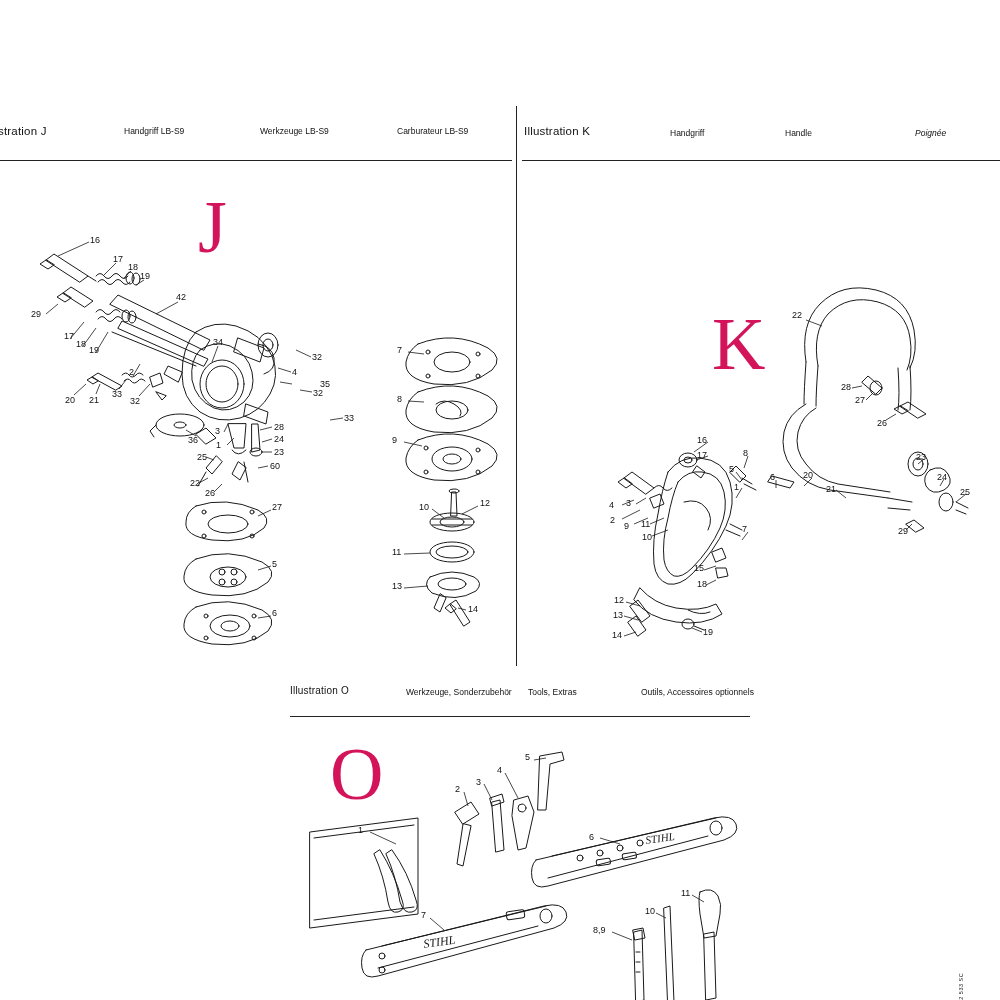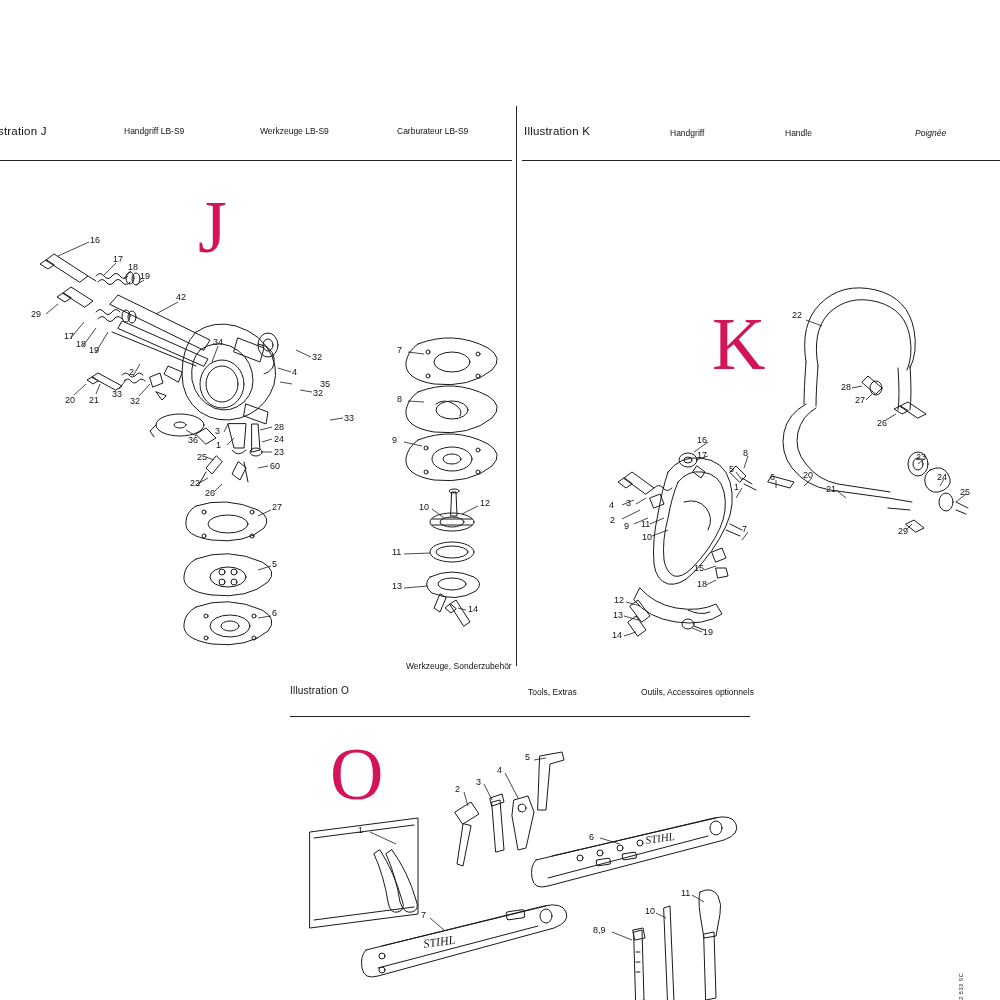--- a/index.html
+++ b/index.html
@@ -97,21 +97,21 @@
   <div class="hdr-label" style="left:260px; top:94px;">Werkzeuge LB-S9</div>
   <div class="hdr-label" style="left:397px; top:94px;">Carburateur LB-S9</div>
 
   <div class="hdr-title" style="left:524px; top:93px;">Illustration  K</div>
   <div class="hdr-label" style="left:650px; top:96px;padding-left:20px;">Handgriff</div>
   <div class="hdr-label" style="left:785px; top:96px;">Handle</div>
   <div class="hdr-label" style="left:915px; top:96px;font-style:italic;">Poignée</div>
 
   <div class="rule" style="left:290px; top:684px; width:460px;"></div>
   <div class="hdr-title" style="left:290px; top:653px; font-size:10px;">Illustration  O</div>
-  <div class="hdr-label" style="left:406px; top:629px;text-align:center;">Werkzeuge, Sonderzubehör</div>
+  <div class="hdr-label" style="left:406px; top:655px;text-align:center;">Werkzeuge, Sonderzubehör</div>
   <div class="hdr-label" style="left:528px; top:655px;">Tools, Extras</div>
   <div class="hdr-label" style="left:641px; top:655px; width:90px; text-align:center;">Outils, Accessoires optionnels</div>
 
   <div class="big-letter letter-j" style="left:198px; top:158px;">J</div>
   <div class="big-letter letter-k" style="left:712px; top:275px;">K</div>
   <div class="big-letter letter-o" style="left:330px; top:705px;">O</div>
 
   <svg class="art" viewBox="0 0 1000 1000">
     <g fill="none" stroke="#1a1a1a" stroke-width="1" stroke-linejoin="round" stroke-linecap="round">
 

